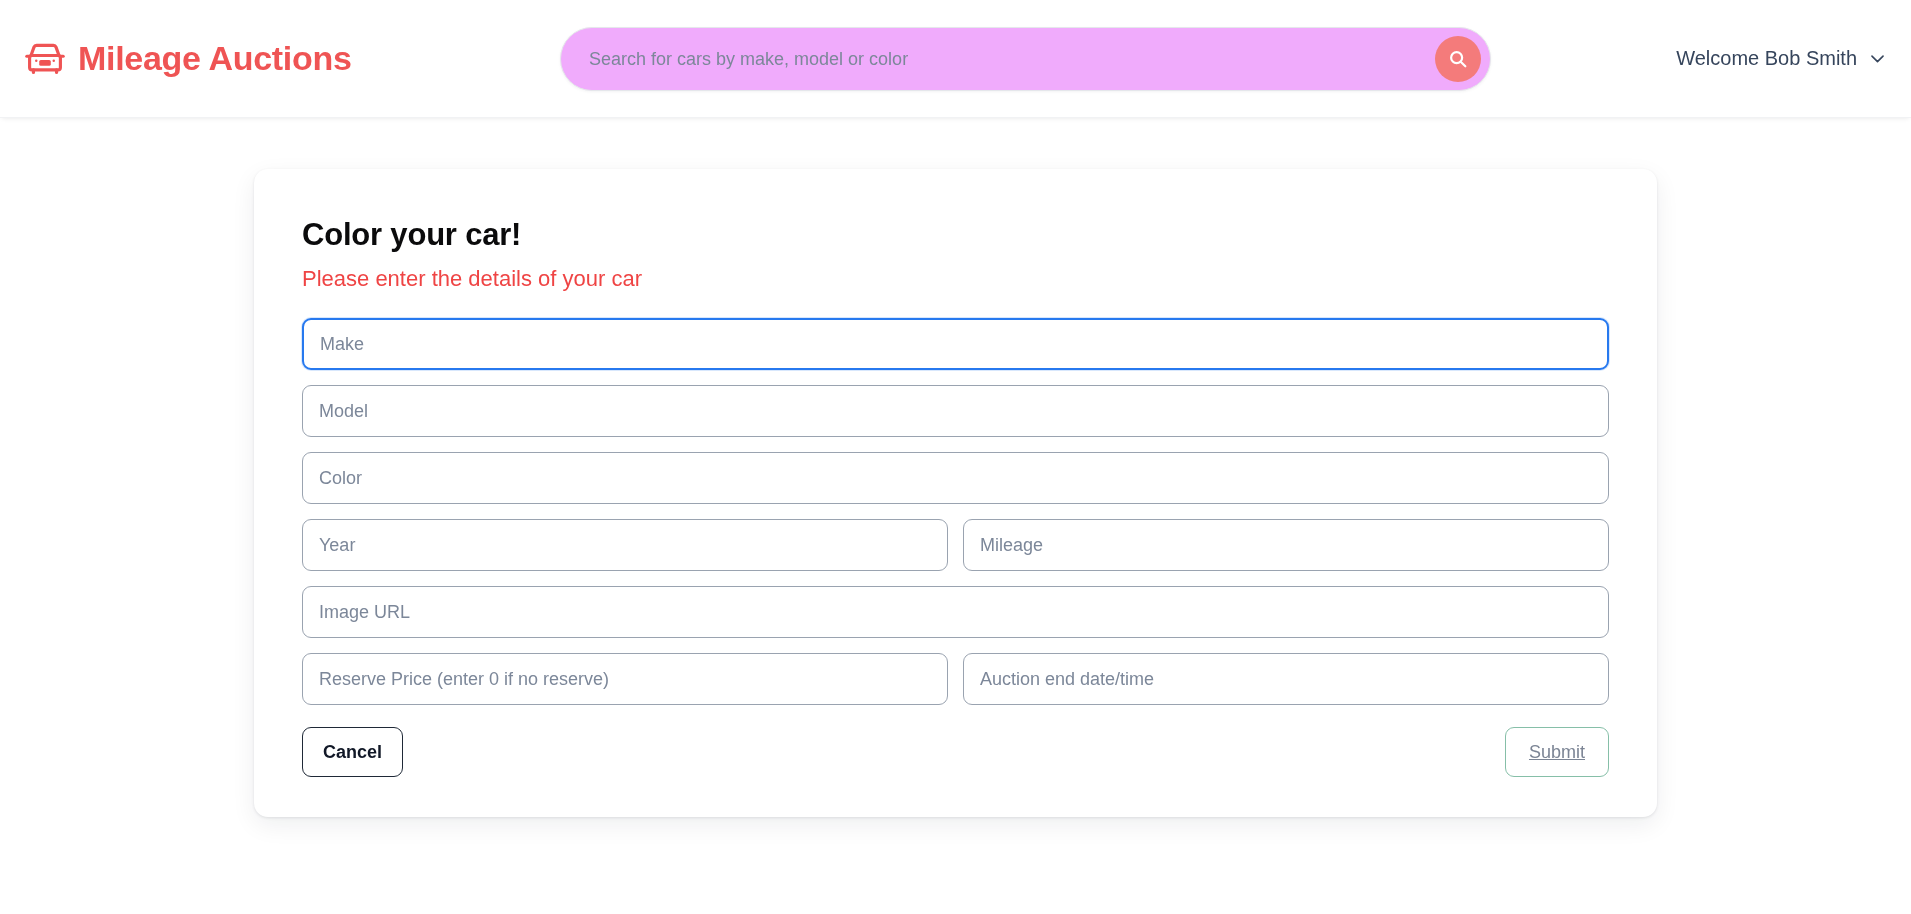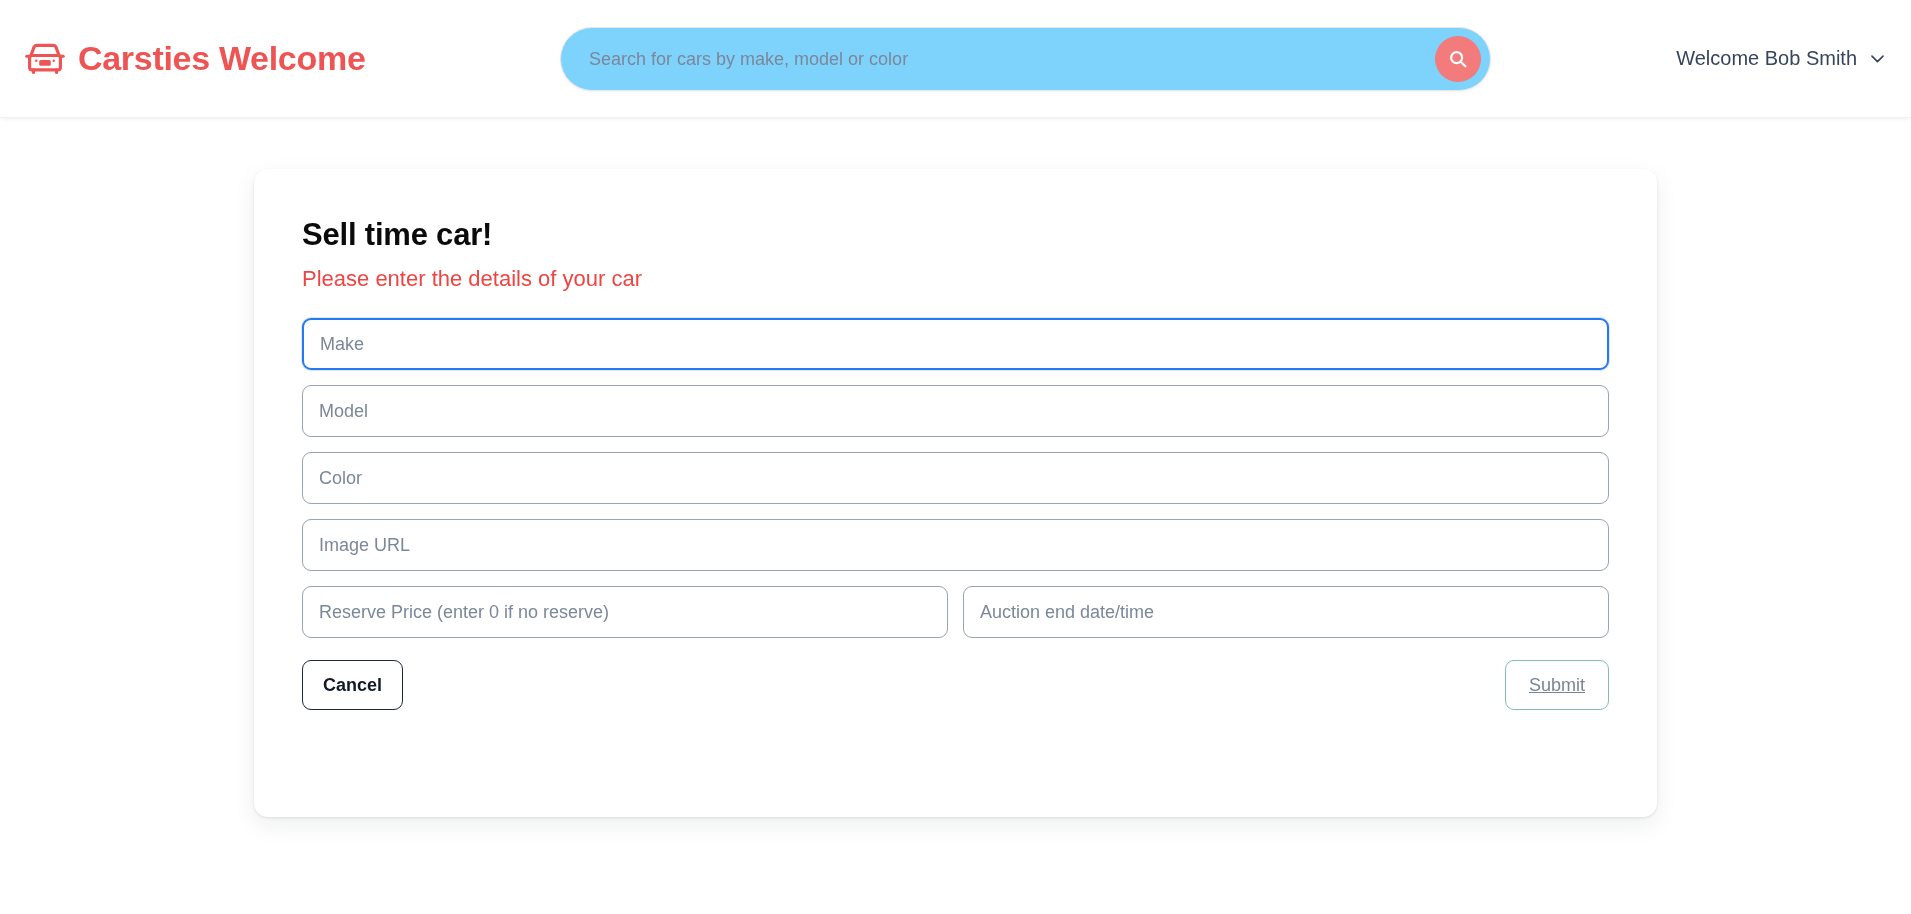--- a/index.html
+++ b/index.html
@@ -42,21 +42,21 @@
     white-space: nowrap;
   }
 
   
   .search-wrap {
     position: absolute;
     left: 560px;
     top: 27px;
     width: 931px;
     height: 64px;
-    background: #7dd3fc;
+    background: #f0abfc;
     border: 1px solid #e5e7eb;
     border-radius: 9999px;
     display: flex;
     align-items: center;
     box-shadow: 0 1px 3px rgba(16,24,40,0.05);
   }
   .search-input {
     flex: 1;
     height: 100%;
     border: none;
@@ -206,21 +206,21 @@
         <rect x="3.2" y="10" width="17.6" height="8.2" rx="1.4"></rect>
         <line x1="1.6" y1="10.4" x2="3.2" y2="10.4"></line>
         <line x1="20.8" y1="10.4" x2="22.4" y2="10.4"></line>
         <circle cx="7" cy="13" r="0.7" fill="#ef5454" stroke="none"></circle>
         <circle cx="17" cy="13" r="0.7" fill="#ef5454" stroke="none"></circle>
         <path d="M9.6 13.4 h4.8 v1.6 h-4.8 z"></path>
         <line x1="5.4" y1="18.2" x2="5.4" y2="19.7"></line>
         <line x1="18.6" y1="18.2" x2="18.6" y2="19.7"></line>
       </svg>
     </span>
-    <span class="logo-text">Carsties Welcome</span>
+    <span class="logo-text">Mileage Auctions</span>
   </div>
 
   <div class="search-wrap">
     <input class="search-input" type="text" placeholder="Search for cars by make, model or color" style="">
     <button class="search-btn">
       <span>
         <svg viewBox="0 0 24 24" fill="none" stroke="#ffffff" stroke-width="2.4" stroke-linecap="round" stroke-linejoin="round">
           <circle cx="10.5" cy="10.5" r="6"></circle>
           <line x1="15.2" y1="15.2" x2="20" y2="20"></line>
         </svg>
@@ -235,37 +235,41 @@
         <polyline points="5,9 12,16 19,9"></polyline>
       </svg>
     </span>
   </div>
 
 </div>
 
 <div class="main">
   <div class="card">
 
-    <div class="card-title">Sell time car!</div>
+    <div class="card-title">Color your car!</div>
     <div class="card-subtitle">Please enter the details of your car</div>
 
     <div class="form">
 
       <div class="row-single">
         <input class="field focused" type="text" autofocus="" placeholder="Make" style="">
       </div>
 
       <div class="row-single">
         <input class="field" type="text" placeholder="Model" style="">
       </div>
 
       <div class="row-single">
         <input class="field" type="text" placeholder="Color" style="">
       </div>
 
+      <div class="row-two">
+        <input class="field" type="text" placeholder="Year" style="">
+        <input class="field" type="text" placeholder="Mileage" style="">
+      </div>
 
       <div class="row-single">
         <input class="field" type="text" placeholder="Image URL" style="">
       </div>
 
       <div class="row-two">
         <input class="field" type="text" placeholder="Reserve Price (enter 0 if no reserve)" style="">
         <input class="field" type="text" placeholder="Auction end date/time" style="">
       </div>
 

